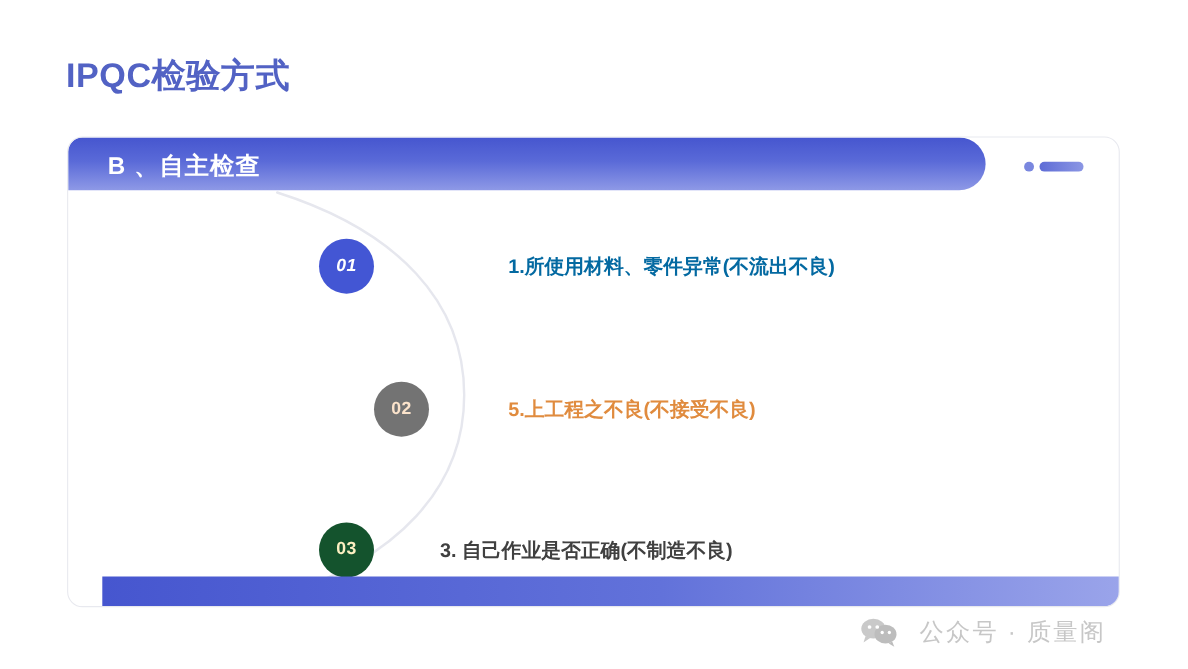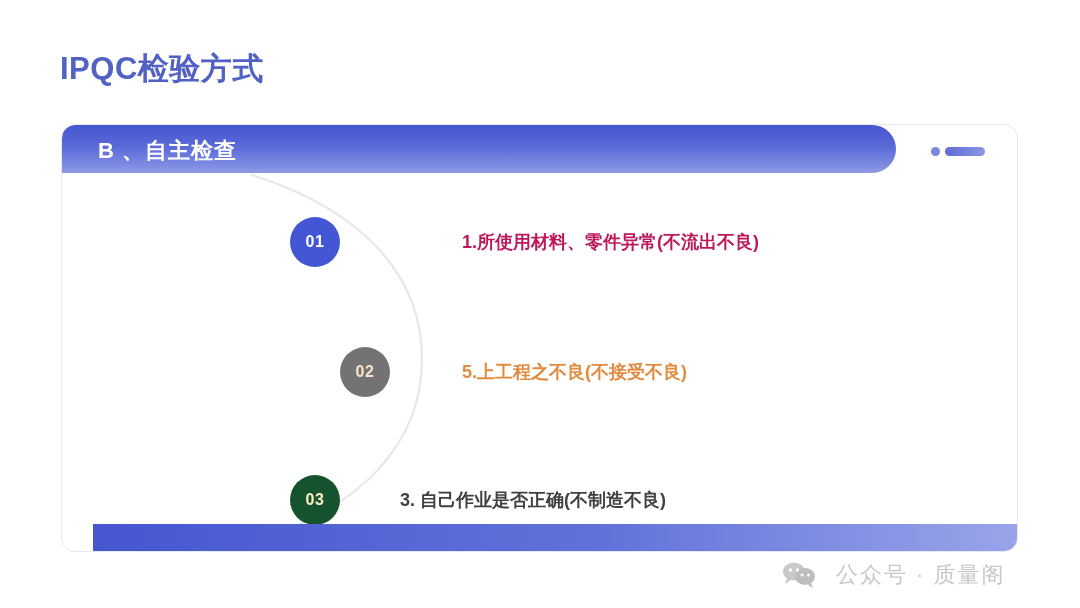--- a/index.html
+++ b/index.html
@@ -114,22 +114,22 @@
     letter-spacing: 0.5px;
     flex: none;
   }
   .step-text {
     font-size: 18px;
     font-weight: 700;
     white-space: nowrap;
   }
 
   #step-1 { left: 228px; top: 92px; }
-  #step-1 .step-badge { background: #4356d4; color: #ffffff; }
-  #step-1 .step-text  { color: #be185d; margin-left: 122px; }
+  #step-1 .step-badge { background: #4356d4; color: #ffffff; font-style: italic; }
+  #step-1 .step-text  { color: #0369a1; margin-left: 122px; }
 
   #step-2 { left: 278px; top: 222px; }
   #step-2 .step-badge { background: #737373; color: #fbe3cb; }
   #step-2 .step-text  { color: #e08b3e; margin-left: 72px; }
 
   #step-3 { left: 228px; top: 350px; }
   #step-3 .step-badge { background: #14532d; color: #fdf0c2; }
   #step-3 .step-text  { color: #404040; margin-left: 60px; }
 
   

